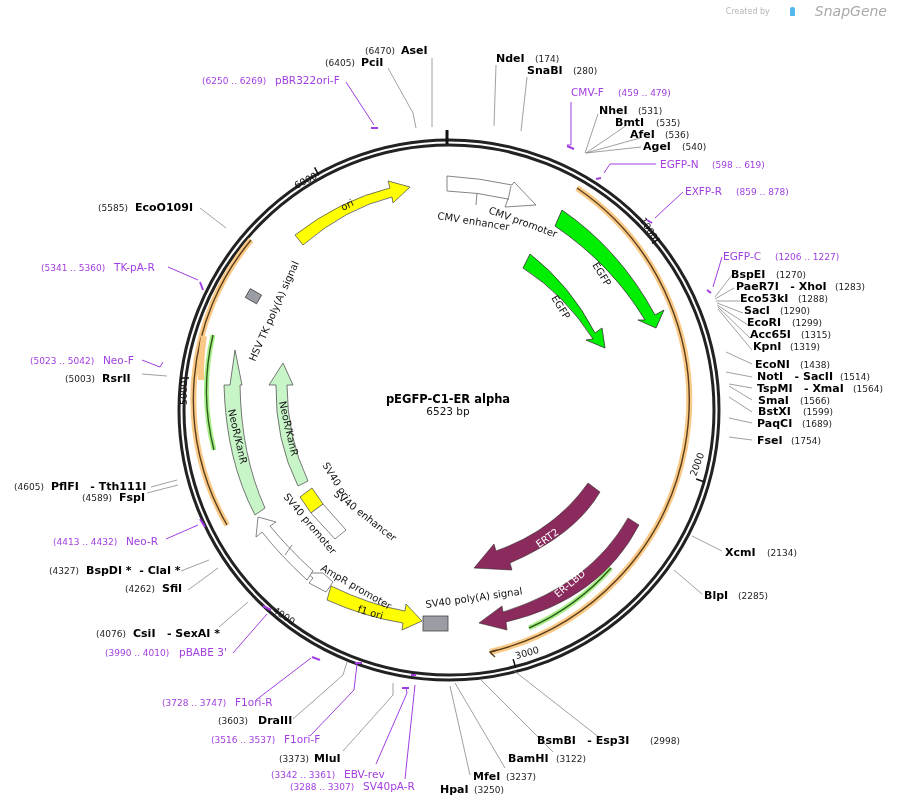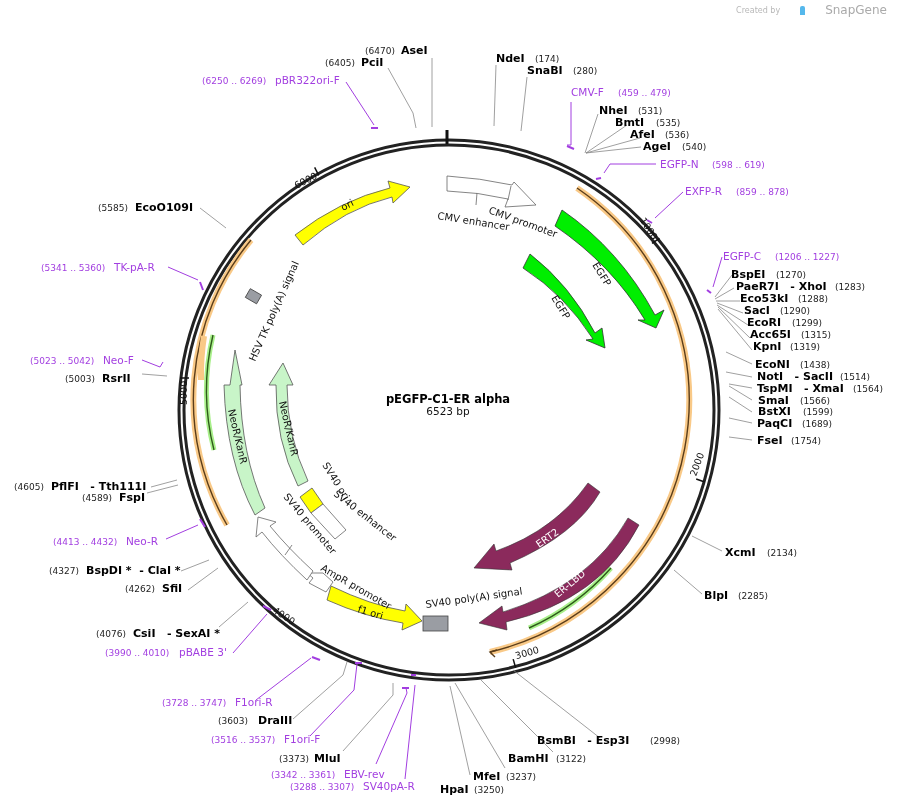--- a/index.html
+++ b/index.html
@@ -1,19 +1,19 @@
 <!DOCTYPE html>
 <html><head>
 <meta charset="utf-8">
 <style>
   html, body { margin: 0; padding: 0; background: #ffffff; }
   body { width: 899px; height: 805px; position: relative; overflow: hidden;
          font-family: "DejaVu Sans", sans-serif; }
   .credit { position: absolute; top: 3px; right: 12px; font-size: 8px; color: #b8b8b8; display: flex; align-items: center; gap: 20px; }
-  .credit .logo { font-size: 12px; color: #aaa; }
+  .credit .logo { font-size: 14px; color: #aaa; font-style: italic; }
   .credit .logo-mark { display: inline-block; width: 5px; height: 9px; background: #55b8ec; border-radius: 2px 2px 0 0; }
   svg { position: absolute; left: 0; top: 0; }
   .lbl-enz { font-size: 11px; font-weight: bold; fill: #000; }
   .lbl-pos { font-size: 9px; fill: #222; }
   .lbl-primer { font-size: 10.5px; fill: #a23ee0; }
   .lbl-primer-pos { font-size: 9px; fill: #a23ee0; }
   .feat-lbl { font-size: 10px; fill: #111; }
   .feat-lbl-w { font-size: 10px; fill: #fff; }
   .tick-lbl { font-size: 9.5px; fill: #111; }
   .title { font-size: 11.5px; font-weight: bold; fill: #000; }

